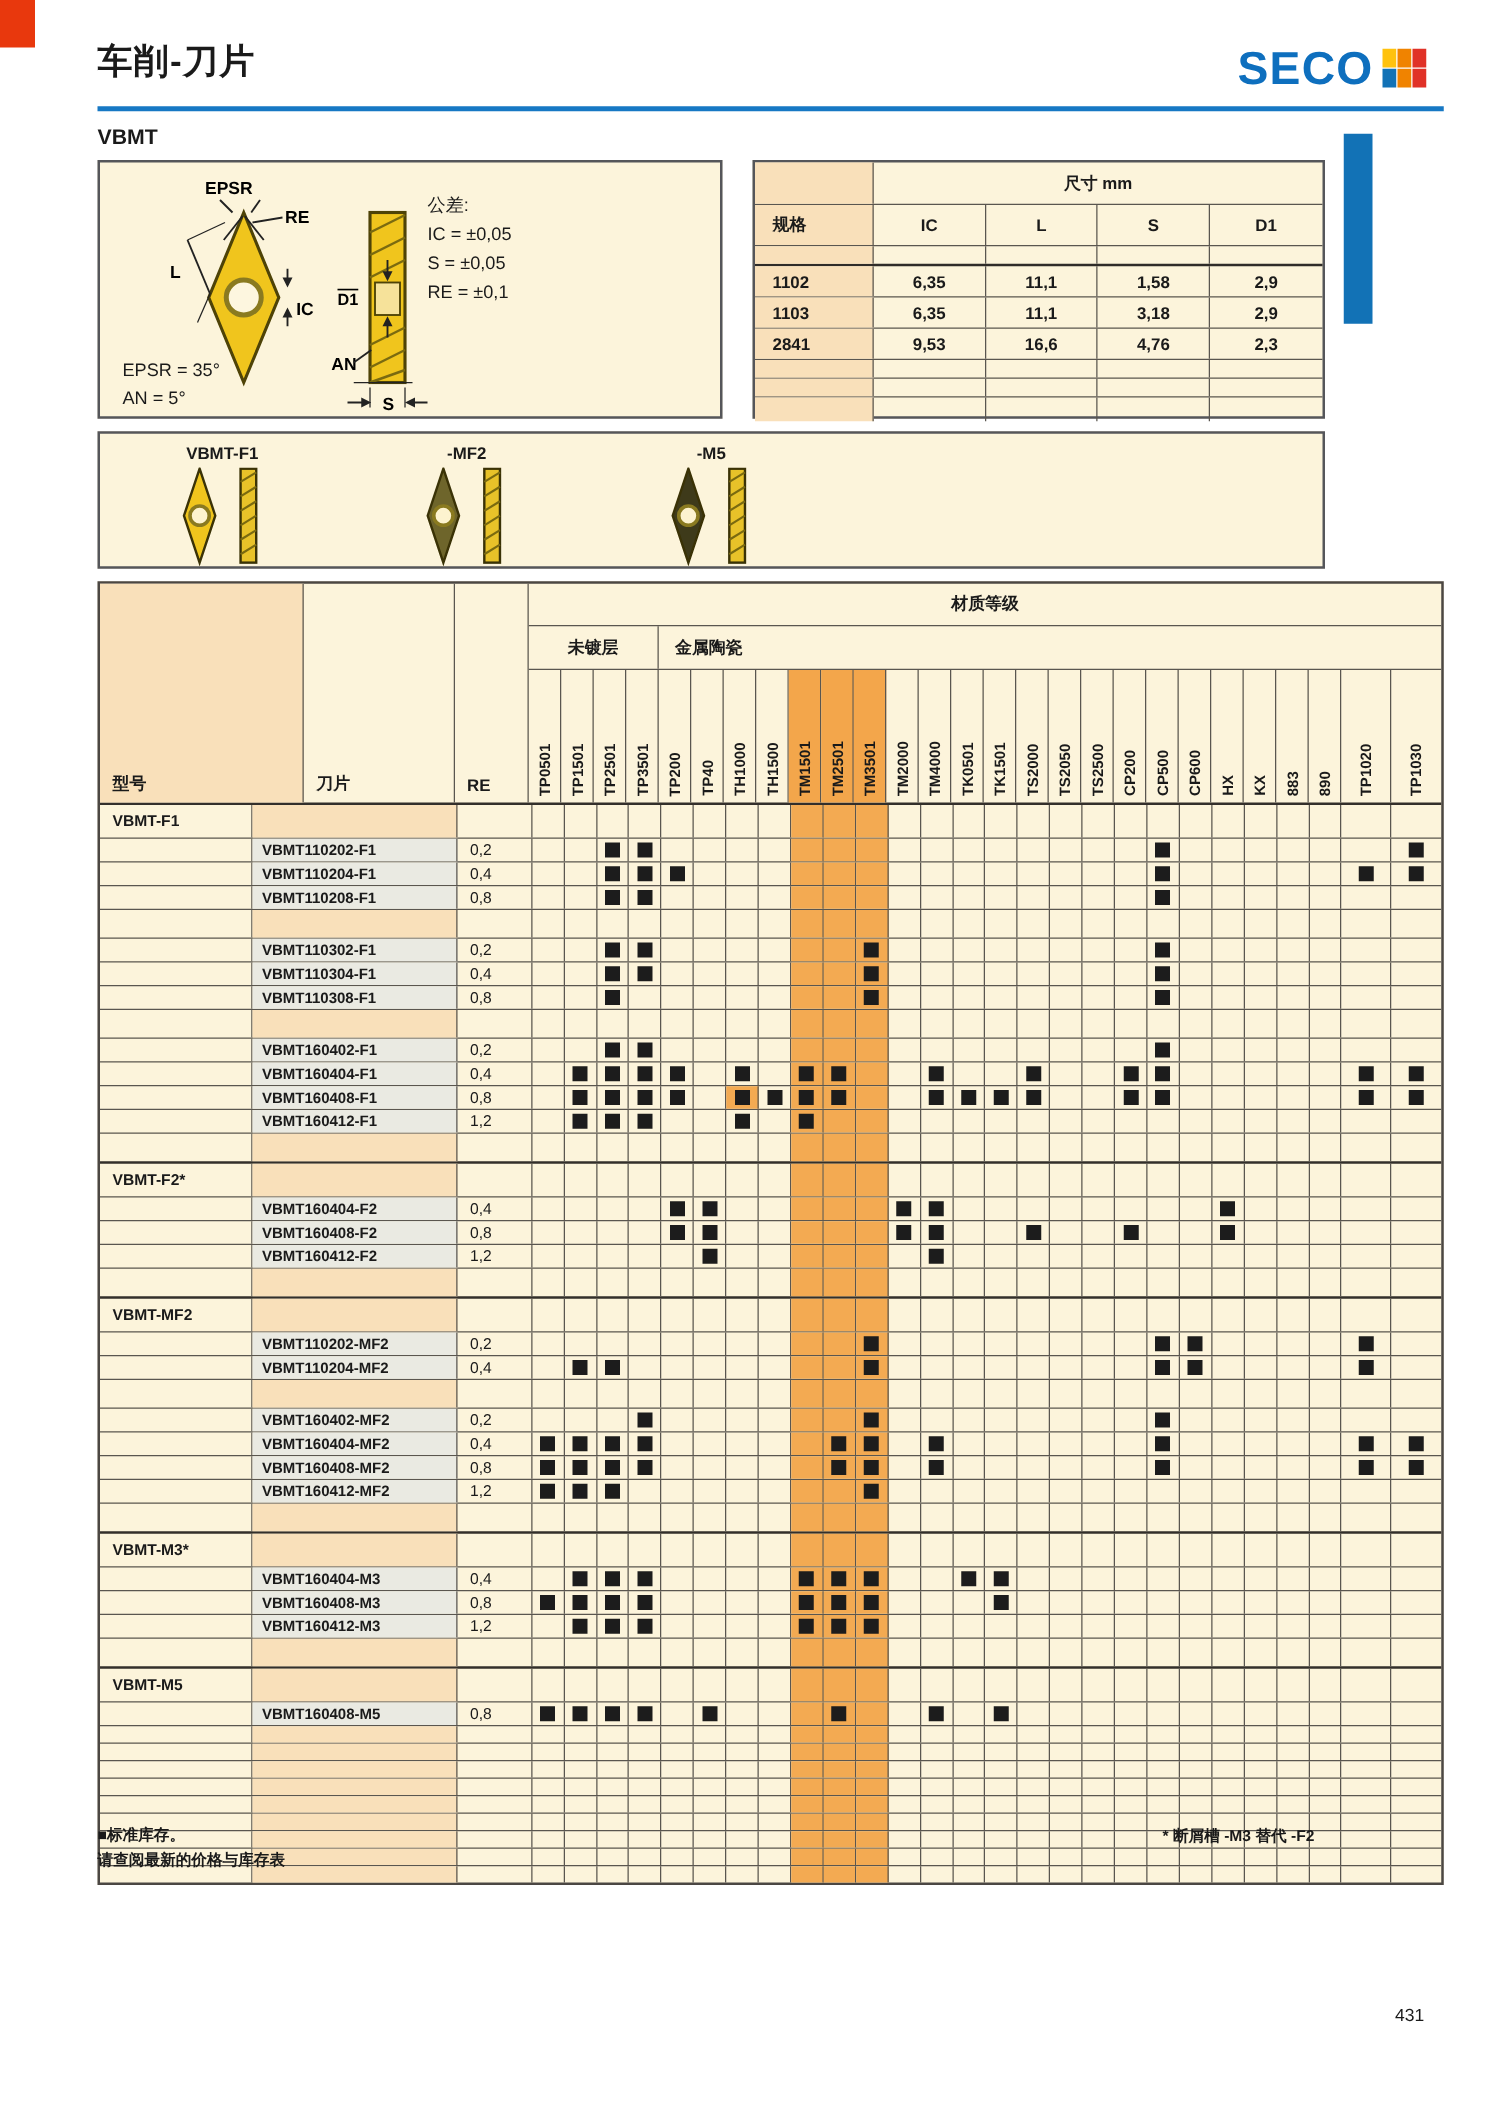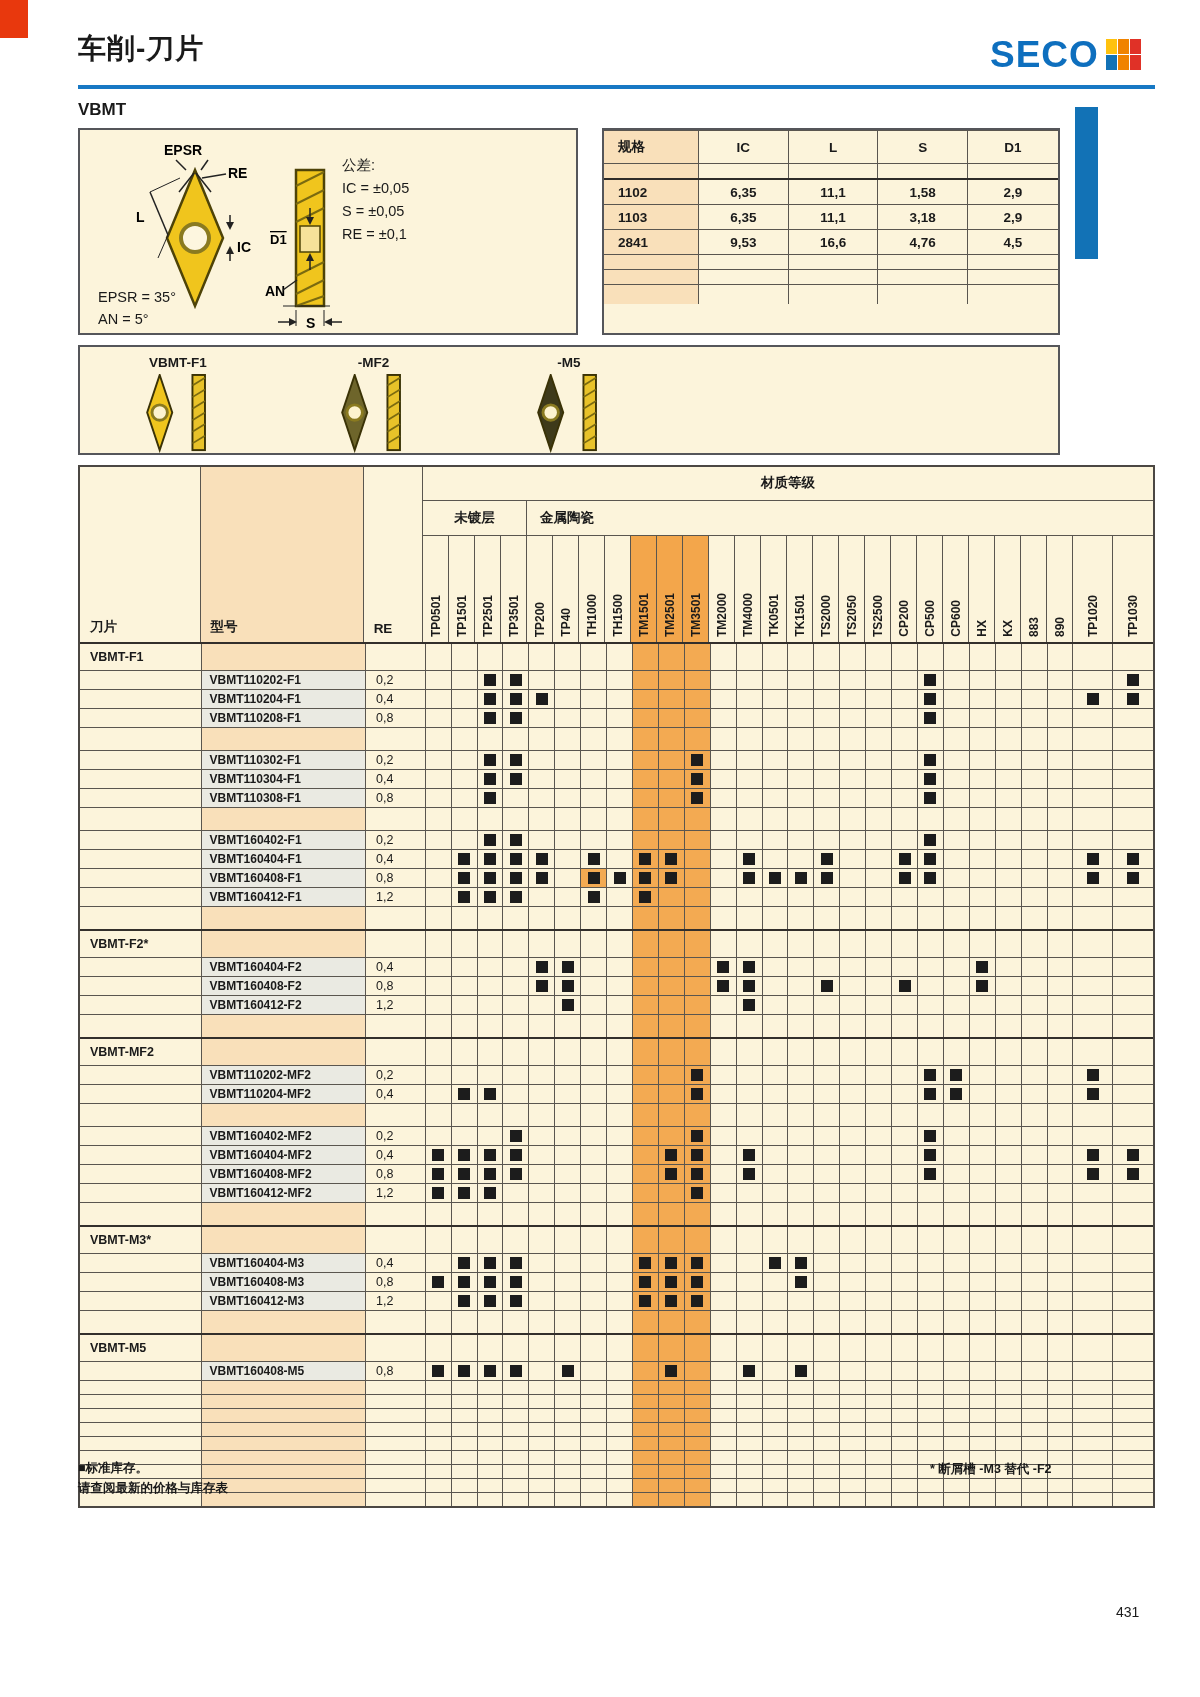--- a/index.html
+++ b/index.html
@@ -154,20 +154,24 @@
     <div>S = ±0,05</div>
     <div>RE = ±0,1</div>
   </div>
   <div class="dnotes">
     <div>EPSR = 35°</div>
     <div>AN = 5°</div>
   </div>
 </div>
 
 <div class="abs panel dimtbl" id="dim-table">
+    <div class="dt-row first" style="height:33px">
+      <div class="dt-c dt-spec" style="border-right:1px solid #5a564f"></div>
+      <div class="dt-c dt-head" style="flex:1">尺寸 mm</div>
+    </div>
     <div class="dt-row" style="height:32px">
       <div class="dt-c dt-spec">规格</div>
       <div class="dt-c dt-val dt-head">IC</div>
       <div class="dt-c dt-val dt-head">L</div>
       <div class="dt-c dt-val dt-head">S</div>
       <div class="dt-c dt-val dt-head">D1</div>
     </div>
     <div class="dt-row" style="height:14px">
       <div class="dt-c dt-spec"></div>
       <div class="dt-c dt-val"></div>
@@ -187,21 +191,21 @@
       <div class="dt-c dt-val">6,35</div>
       <div class="dt-c dt-val">11,1</div>
       <div class="dt-c dt-val">3,18</div>
       <div class="dt-c dt-val">2,9</div>
     </div>
     <div class="dt-row" style="height:24px">
         <div class="dt-c dt-spec">2841</div>
       <div class="dt-c dt-val">9,53</div>
       <div class="dt-c dt-val">16,6</div>
       <div class="dt-c dt-val">4,76</div>
-      <div class="dt-c dt-val">4,5</div>
+      <div class="dt-c dt-val">2,3</div>
     </div>
     <div class="dt-row" style="height:14px">
       <div class="dt-c dt-spec"></div>
       <div class="dt-c dt-val"></div>
       <div class="dt-c dt-val"></div>
       <div class="dt-c dt-val"></div>
       <div class="dt-c dt-val"></div>
     </div>
     <div class="dt-row" style="height:14px">
       <div class="dt-c dt-spec"></div>
@@ -265,22 +269,22 @@
           <line x1="60" y1="48" x2="73" y2="40"></line>
           <line x1="60" y1="60" x2="73" y2="52"></line>
           <line x1="60" y1="72" x2="73" y2="64"></line>
         </g>
       </svg>
     </div>
   </div>
 
 <div class="abs gtable" id="grades">
     <div class="gth">
+    <div class="gth-lc" style="width:165px;background:#f9e0ba">型号</div>
     <div class="gth-lc" style="width:122px">刀片</div>
-    <div class="gth-lc" style="width:165px;background:#f9e0ba">型号</div>
     <div class="gth-lc" style="width:60px">RE</div>
     <div class="gth-right" style="width:730px">
       <div class="gth-r1">材质等级</div>
       <div class="gth-r2">
           <div style="width:104px">未镀层</div>
           <div style="width:80px">金属陶瓷</div>
         </div>
       <div class="gth-r3">
           <div class="glc" style="width:26px">
             <span class="rot">TP0501</span>

